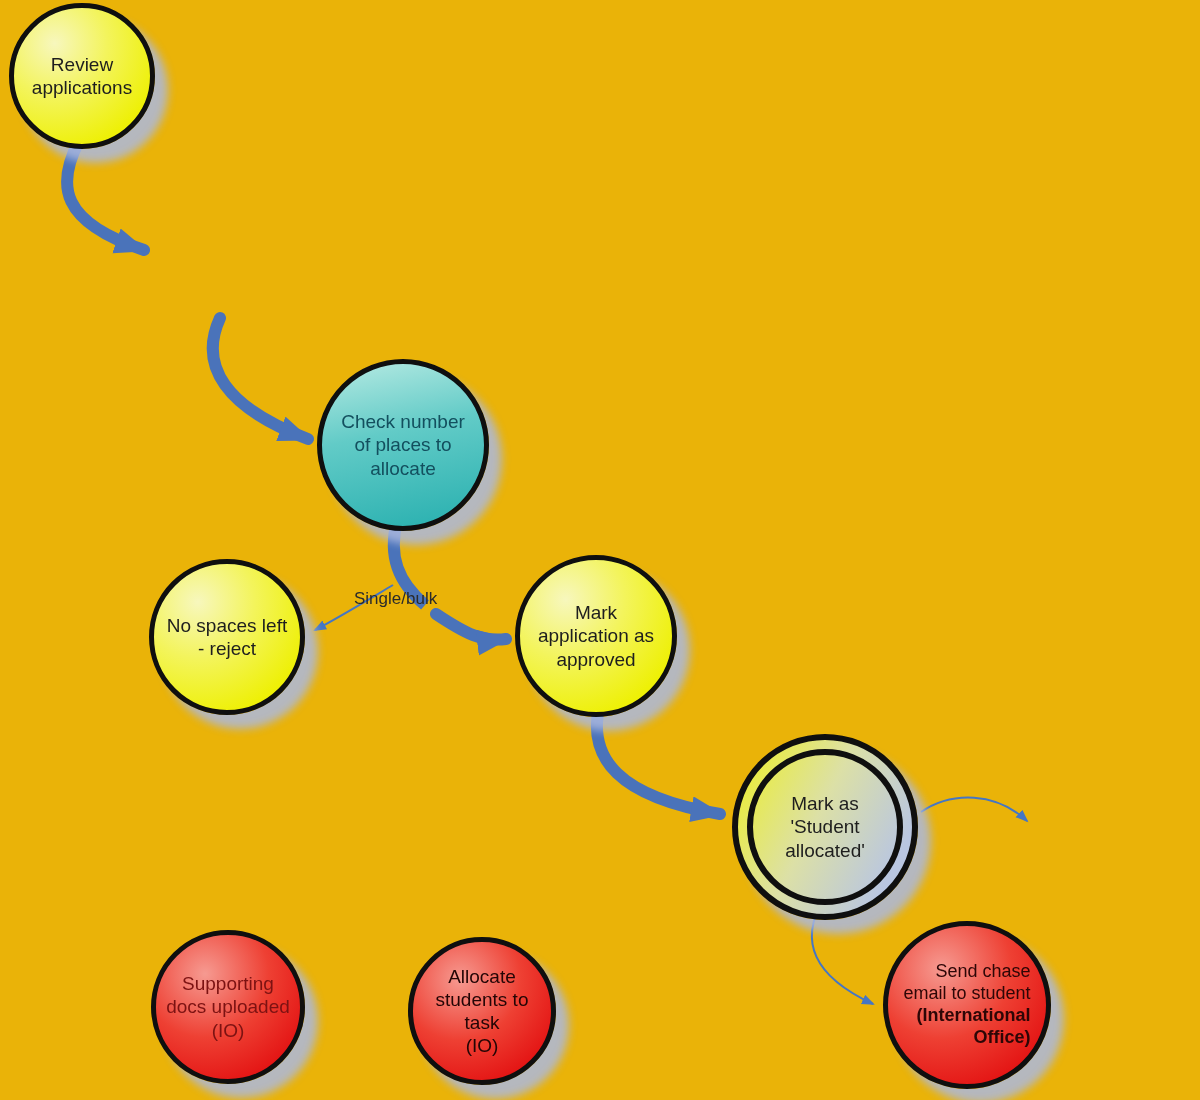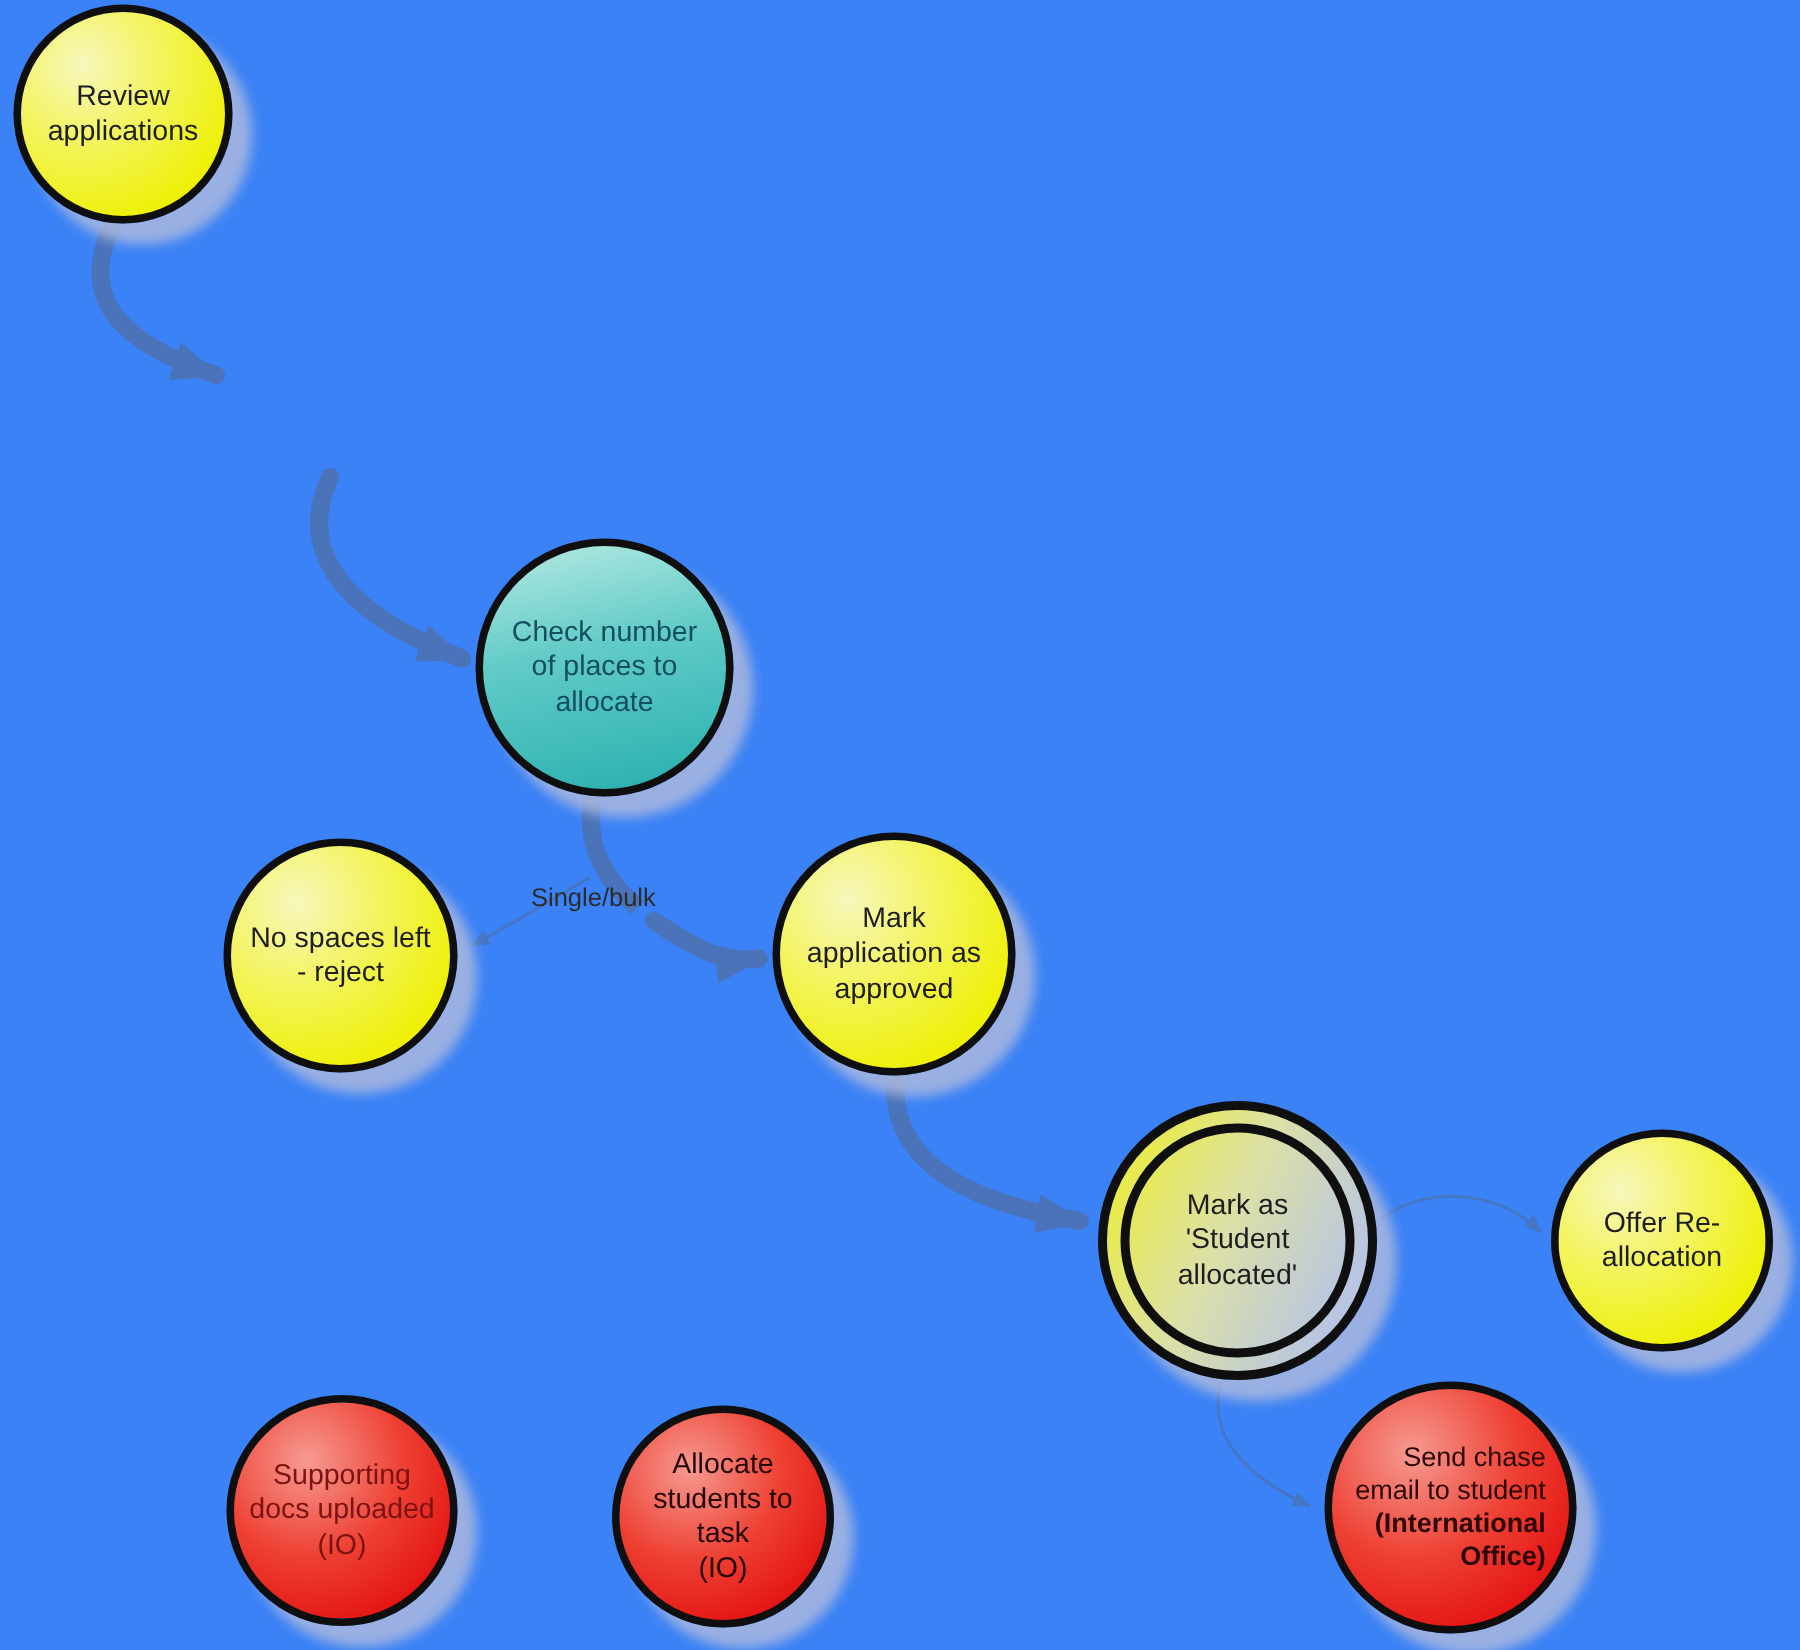--- a/index.html
+++ b/index.html
@@ -2,21 +2,21 @@
 <html><head>
 <meta charset="utf-8">
 <style>
   html, body { margin: 0; padding: 0; }
   body {
     width: 1200px; height: 1100px;
     background: #ffffff;
     font-family: "Liberation Sans", "DejaVu Sans", sans-serif;
     overflow: hidden;
   }
-  .canvas { position: relative; width: 1200px; height: 1100px; background: #3b82f6; }
+  .canvas { position: relative; width: 1200px; height: 1100px; background: #eab308; }
 
   svg.arrows { position: absolute; left: 0; top: 0; z-index: 1; }
 
   .node {
     position: absolute;
     border-radius: 50%;
     border: 5px solid #0f0f0f;
     box-sizing: border-box;
     display: flex;
     align-items: center;
@@ -126,24 +126,20 @@
 - reject</span>
   </div>
 
   <div class="node fill-mixed n-student">
     <div class="inner-ring"></div>
     <span class="lbl">Mark as
 'Student
 allocated'</span>
   </div>
 
-  <div class="node fill-yellow n-offer">
-    <span class="lbl">Offer Re-
-allocation</span>
-  </div>
 
   <div class="node fill-red n-supporting">
     <span class="lbl">Supporting
 docs uploaded
 (IO)</span>
   </div>
 
   <div class="node fill-red n-allocate">
     <span class="lbl">Allocate
 students to

